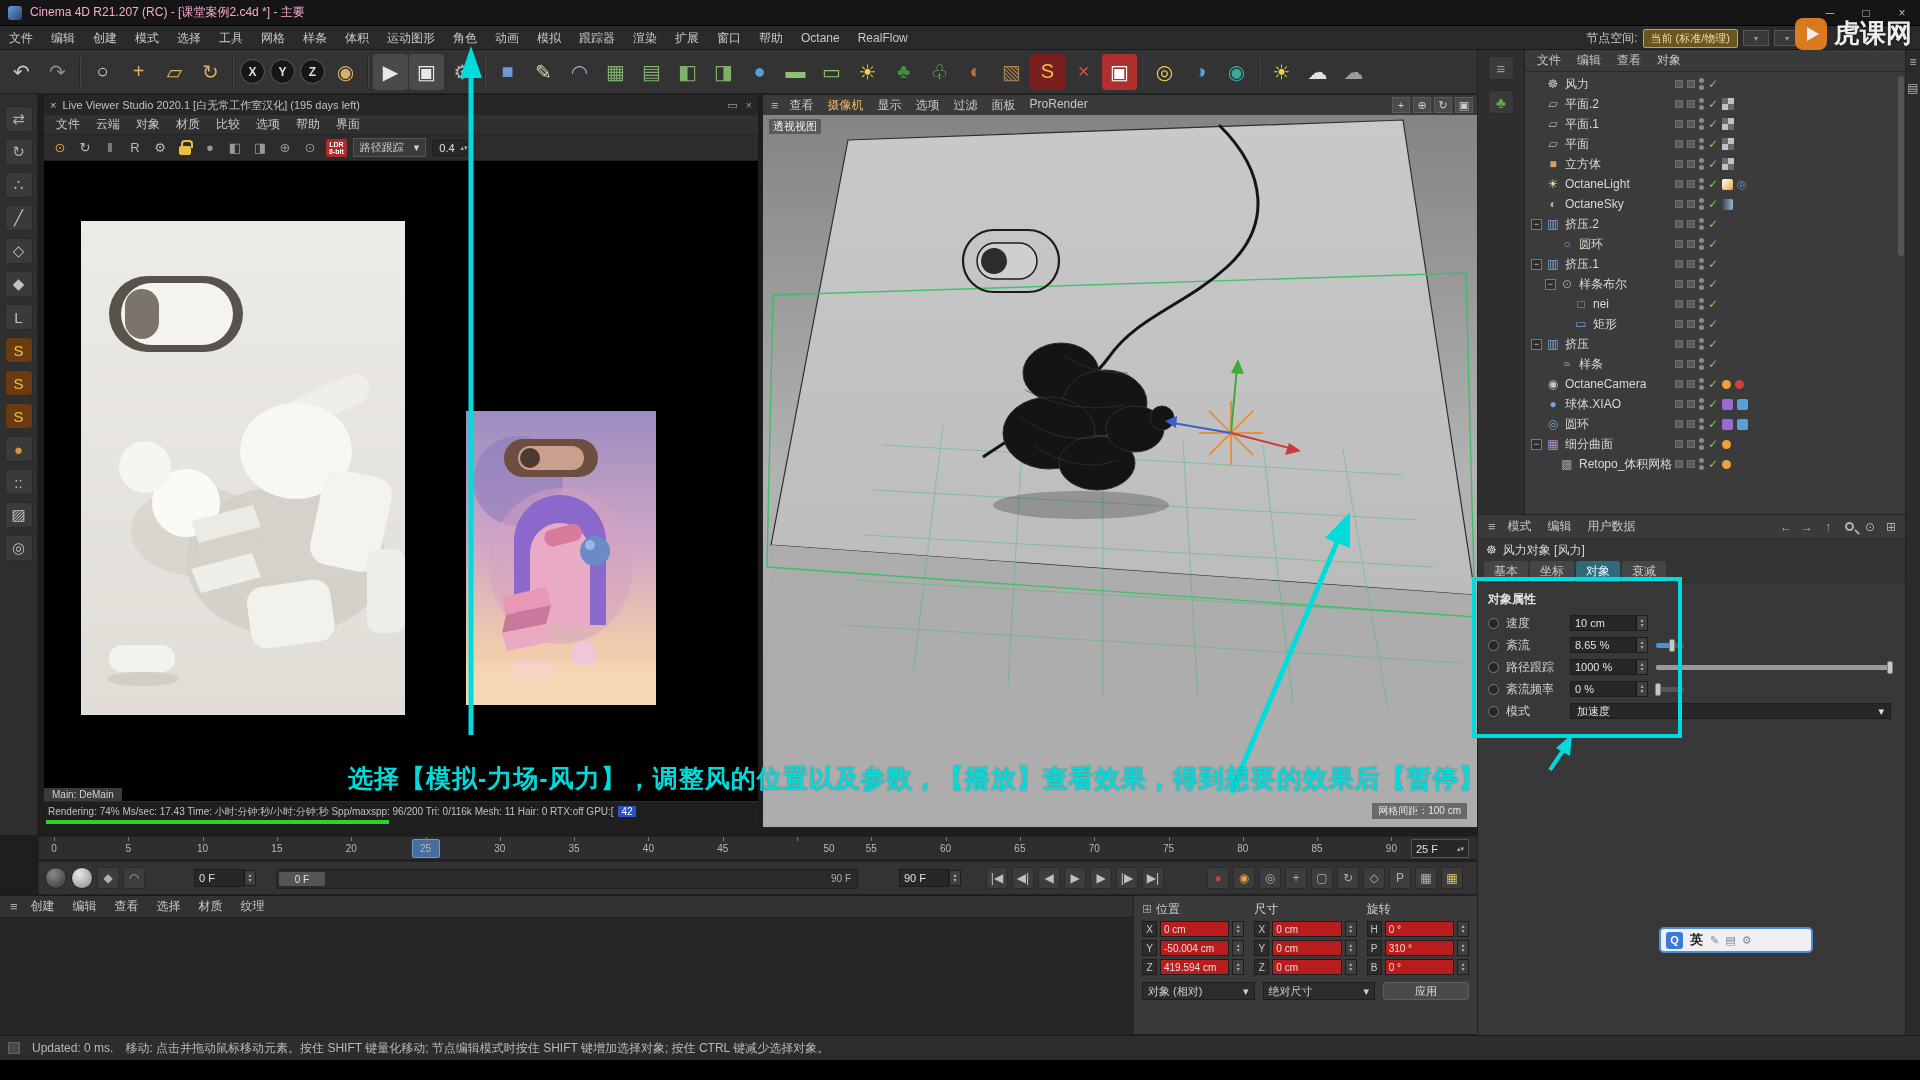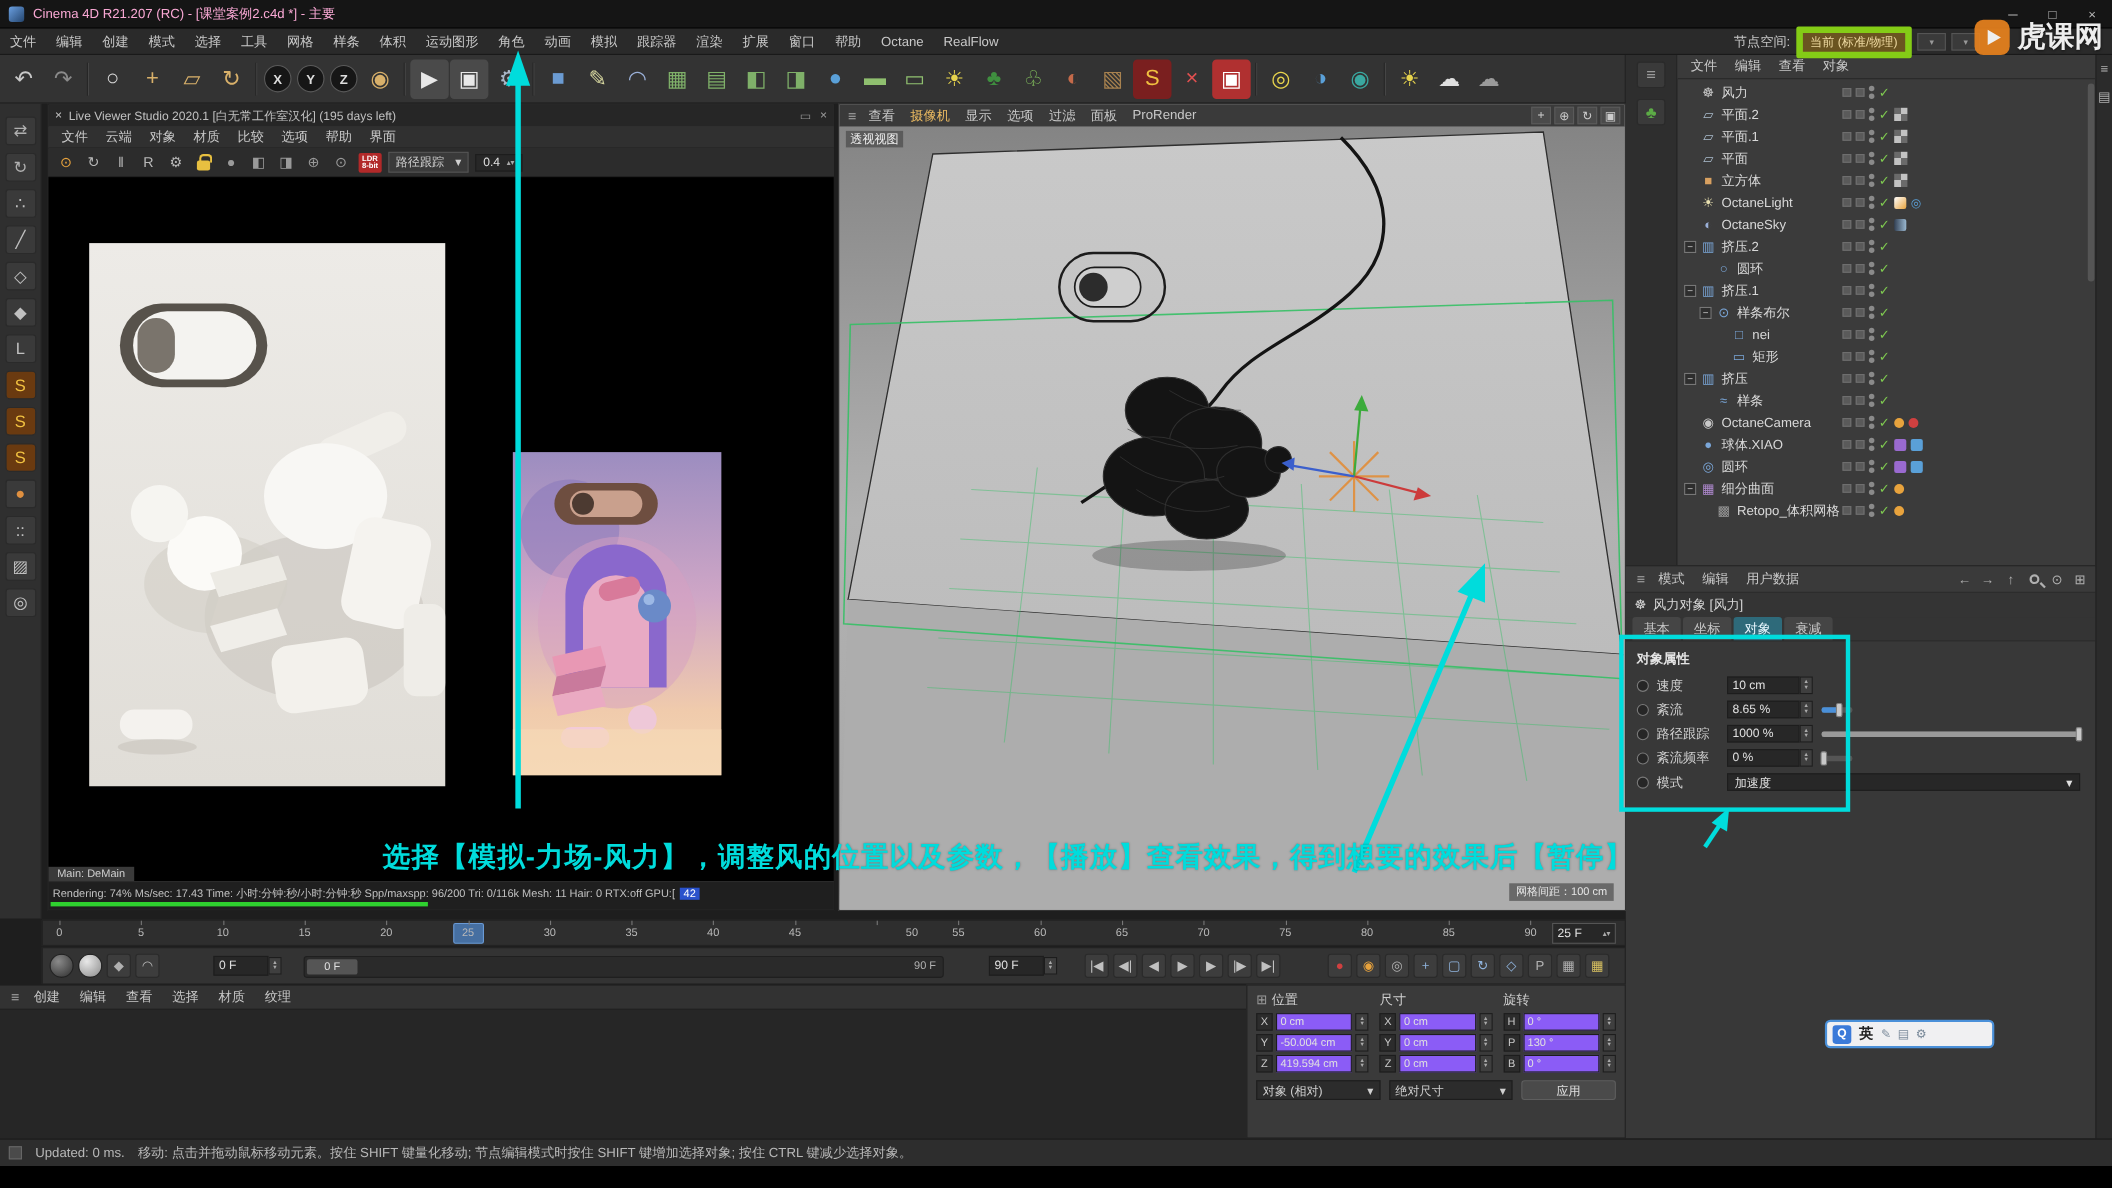--- a/index.html
+++ b/index.html
@@ -11,21 +11,21 @@
   .titlebar{position:absolute;left:0;top:0;width:1920px;height:26px;background:#151515;display:flex;align-items:center;border-bottom:1px solid #000;z-index:5;}
   .app-cube{width:14px;height:14px;margin:0 8px;background:linear-gradient(135deg,#6a9fe0,#24456e);border-radius:3px;}
   .title-text{color:#f9a8d4;font-size:12px;}
   .win-btns{margin-left:auto;display:flex;}
   .win-btn{width:36px;height:26px;display:flex;align-items:center;justify-content:center;color:#bbb;font-size:12px;}
 
   
   .menubar{position:absolute;left:0;top:26px;width:1920px;height:24px;background:#2a2a2a;display:flex;align-items:center;border-bottom:1px solid #191919;z-index:5;}
   .menu-item{padding:0 9px;color:#c8c8c8;line-height:24px;white-space:nowrap;}
   .menu-right{position:absolute;right:120px;top:0;height:24px;display:flex;align-items:center;gap:5px;}
-  .nodespace-chip{background:#6a5420;color:#eed9a0;border:6px solid #84cc16;padding:1px 7px;border-radius:2px;font-size:11px;}
+  .nodespace-chip{background:#6a5420;color:#eed9a0;border:1px solid #84cc16;padding:1px 7px;border-radius:2px;font-size:11px;}
   .mini-drop{width:26px;height:16px;background:#3a3a3a;border:1px solid #555;color:#999;font-size:8px;display:flex;align-items:center;justify-content:center;}
 
   
   .toolbar{position:absolute;left:0;top:50px;width:1478px;height:44px;background:#333;display:flex;align-items:center;padding:0 4px;gap:1px;border-bottom:1px solid #222;border-right:1px solid #222;z-index:4;}
   .tb-icon{width:35px;height:36px;display:flex;align-items:center;justify-content:center;font-size:20px;border-radius:3px;flex:0 0 auto;}
   .tb-sep{width:2px;height:30px;background:#262626;border-right:1px solid #454545;margin:0 3px;flex:0 0 auto;}
   .tb-icon.axis-circle{width:25px;height:25px;border-radius:50%;background:#161616;border:1px solid #5a5a5a;color:#ddd;font-size:12px;font-weight:bold;margin:0 2px;}
 
   
   .left-strip{position:absolute;left:0;top:94px;width:38px;height:741px;background:#2f2f2f;border-right:1px solid #222;display:flex;flex-direction:column;align-items:center;padding-top:12px;gap:7px;}
@@ -135,21 +135,21 @@
   .matpanel{position:absolute;left:0;top:895px;width:1133px;height:140px;background:#262626;border-top:1px solid #1a1a1a;}
   .mat-menus{height:22px;background:#323232;display:flex;align-items:center;padding:0 6px;border-bottom:1px solid #1e1e1e;}
   .mat-menu{padding:0 9px;font-size:12px;color:#c8c8c8;}
 
   .coord{position:absolute;left:1133px;top:895px;width:345px;height:140px;background:#3a3a3a;border:1px solid #222;padding:4px 8px;}
   .coord-cols{display:flex;gap:10px;}
   .coord-col{flex:1;}
   .coord-head{display:flex;align-items:center;gap:4px;font-size:12px;color:#d0d0d0;height:18px;}
   .coord-row{display:flex;align-items:center;gap:3px;margin-top:3px;}
   .axis-chip{width:15px;height:16px;background:#2c2c2c;border:1px solid #1d1d1d;color:#c8c8c8;font-size:10px;display:flex;align-items:center;justify-content:center;flex:0 0 auto;}
-  .coord-val{flex:1;height:16px;background:#8b5cf6;border:1px solid #1d1d1d;color:#e0e0e0;font-size:10px;display:flex;align-items:center;padding:0 3px;white-space:nowrap;overflow:hidden;}
+  .coord-val{flex:1;height:16px;background:#b91c1c;border:1px solid #1d1d1d;color:#e0e0e0;font-size:10px;display:flex;align-items:center;padding:0 3px;white-space:nowrap;overflow:hidden;}
   .coord-bottom{display:flex;gap:8px;margin-top:7px;align-items:center;}
   .coord-drop{flex:1;height:18px;background:#2c2c2c;border:1px solid #1d1d1d;display:flex;align-items:center;justify-content:space-between;padding:0 5px;font-size:11px;color:#d0d0d0;}
   .apply-btn{width:86px;height:18px;background:#4a4a4a;border:1px solid #5e5e5e;border-radius:3px;color:#e0e0e0;font-size:11px;display:flex;align-items:center;justify-content:center;}
 
   
   .statusbar{position:absolute;left:0;top:1035px;width:1920px;height:25px;background:#2d2d2d;display:flex;align-items:center;padding:0 8px;gap:12px;border-top:1px solid #1a1a1a;font-size:12px;color:#b8b8b8;}
   .sb-icon{width:12px;height:12px;background:#4a4a4a;border:1px solid #666;}
   .blackstrip{position:absolute;left:0;top:1060px;width:1920px;height:20px;background:#000;}
 
   
@@ -1068,21 +1068,21 @@
         <div class="coord-row">
           <span class="axis-chip">H</span>
           <div class="coord-val">0 °</div>
           <div class="stepper">
             <span>▴</span>
             <span>▾</span>
           </div>
         </div>
         <div class="coord-row">
           <span class="axis-chip">P</span>
-          <div class="coord-val">130 °</div>
+          <div class="coord-val">310 °</div>
           <div class="stepper">
             <span>▴</span>
             <span>▾</span>
           </div>
         </div>
         <div class="coord-row">
           <span class="axis-chip">B</span>
           <div class="coord-val">0 °</div>
           <div class="stepper">
             <span>▴</span>

